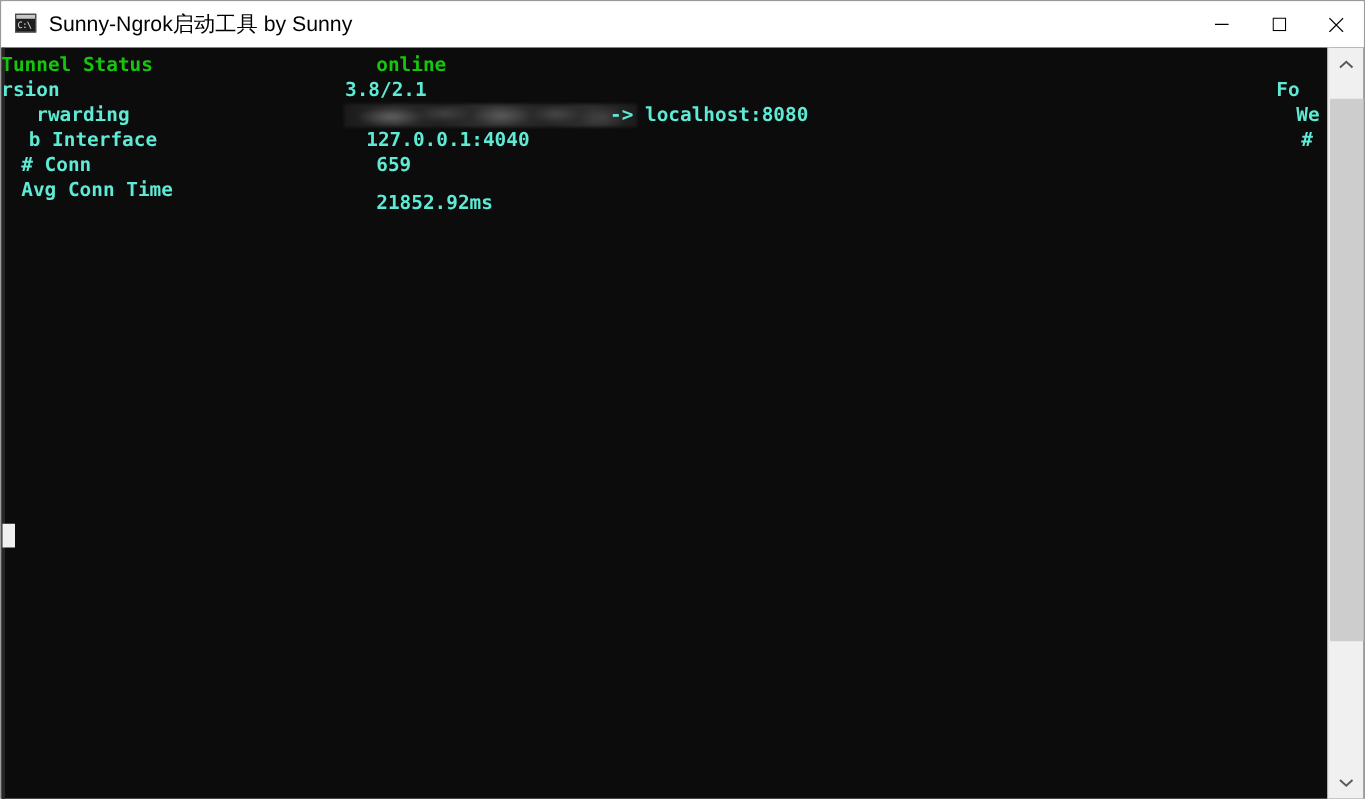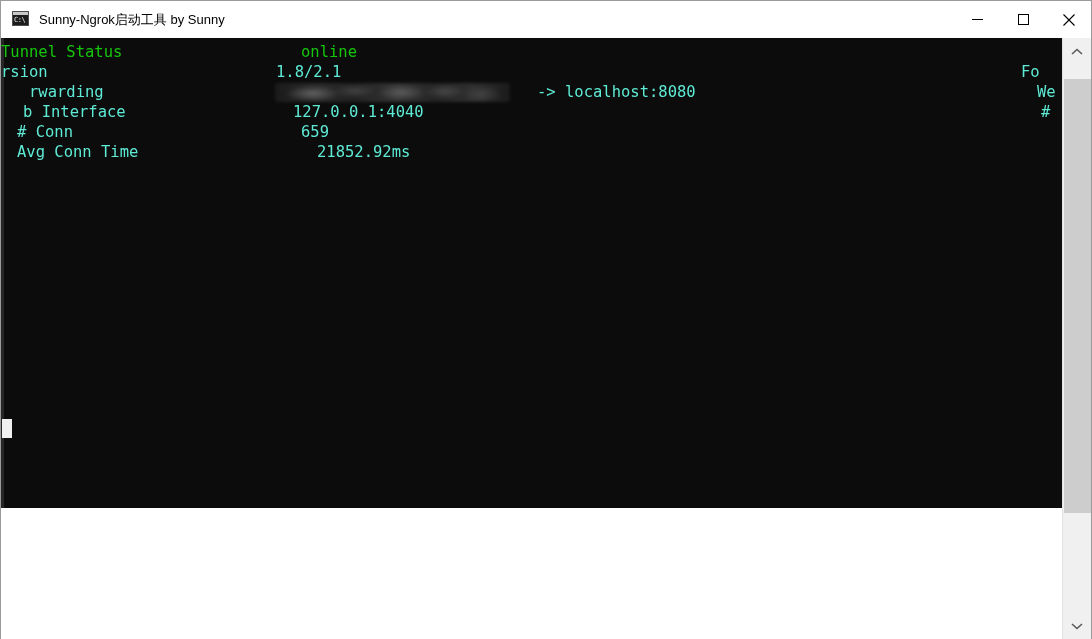--- a/index.html
+++ b/index.html
@@ -68,21 +68,21 @@
     top: 5px;
     font-family: "DejaVu Sans Mono", monospace;
     font-size: 7px;
     line-height: 8px;
     color: #e8e8e8;
     letter-spacing: -0.5px;
     white-space: nowrap;
   }
 
   .title-text {
-    font-size: 13px;
+    font-size: 17px;
     color: #000000;
     white-space: nowrap;
     line-height: 37px;
     font-family: "Liberation Sans", sans-serif;
   }
 
   .win-controls {
     position: absolute;
     right: 0;
     top: 0;
@@ -98,23 +98,24 @@
     background: transparent;
   }
   .win-btn svg { display: block; }
 
   
   .console {
     position: absolute;
     left: 0;
     top: 37px;
     width: 1092px;
-    height: 470px;
+    height: 602px;
     background: #0c0c0c;
     overflow: hidden;
+    font-weight: bold;
   }
 
   .console-edge {
     position: absolute;
     left: 0;
     top: 0;
     width: 3px;
     height: 602px;
     background: #262626;
   }
@@ -257,49 +258,49 @@
 
       
       <div class="line" style="top:4px;">
         <span class="label green" style="left:0px;">Tunnel Status</span>
         <span class="value green" style="left:300px;">online</span>
       </div>
 
       
       <div class="line" style="top:24px;">
         <span class="label grey" style="left:0px;">rsion</span>
-        <span class="value grey" style="left:275px;">1.8/2.1</span>
+        <span class="value grey" style="left:275px;">3.8/2.1</span>
         <span class="tail grey" style="left:1020px;">Fo</span>
       </div>
 
       
       <div class="line" style="top:44px;">
         <span class="label grey" style="left:0px;padding-left:28px;">rwarding</span>
         <span class="redacted"></span>
-        <span class="value grey" style="left:536px;text-align:right;">-&gt; localhost:8080</span>
+        <span class="value grey" style="left:487px;text-align:right;">-&gt; localhost:8080</span>
         <span class="tail grey" style="left:1036px;">We</span>
       </div>
 
       
       <div class="line" style="top:64px;">
         <span class="label grey" style="left:0px;margin-left:22px;">b Interface</span>
         <span class="value grey" style="left:292px;">127.0.0.1:4040</span>
         <span class="tail grey" style="left:1040px;">#</span>
       </div>
 
       
       <div class="line" style="top:84px;">
         <span class="label grey" style="left:16px;"># Conn</span>
         <span class="value grey" style="left:300px;">659</span>
       </div>
 
       
       <div class="line" style="top:104px;">
         <span class="label grey" style="left:16px;">Avg Conn Time</span>
-        <span class="value grey" style="left:316px;">21852.92ms</span>
+        <span class="value grey" style="left:300px;margin-top:10px;">21852.92ms</span>
       </div>
 
       <div class="cursor"></div>
     </div>
   </div>
 
   <div class="vscroll">
     <div class="arrow up">
       <svg width="12" height="8" viewBox="0 0 12 8">
         <path d="M1 6 L6 1.5 L11 6" stroke="#5a5a5a" stroke-width="1.6" fill="none"></path>

